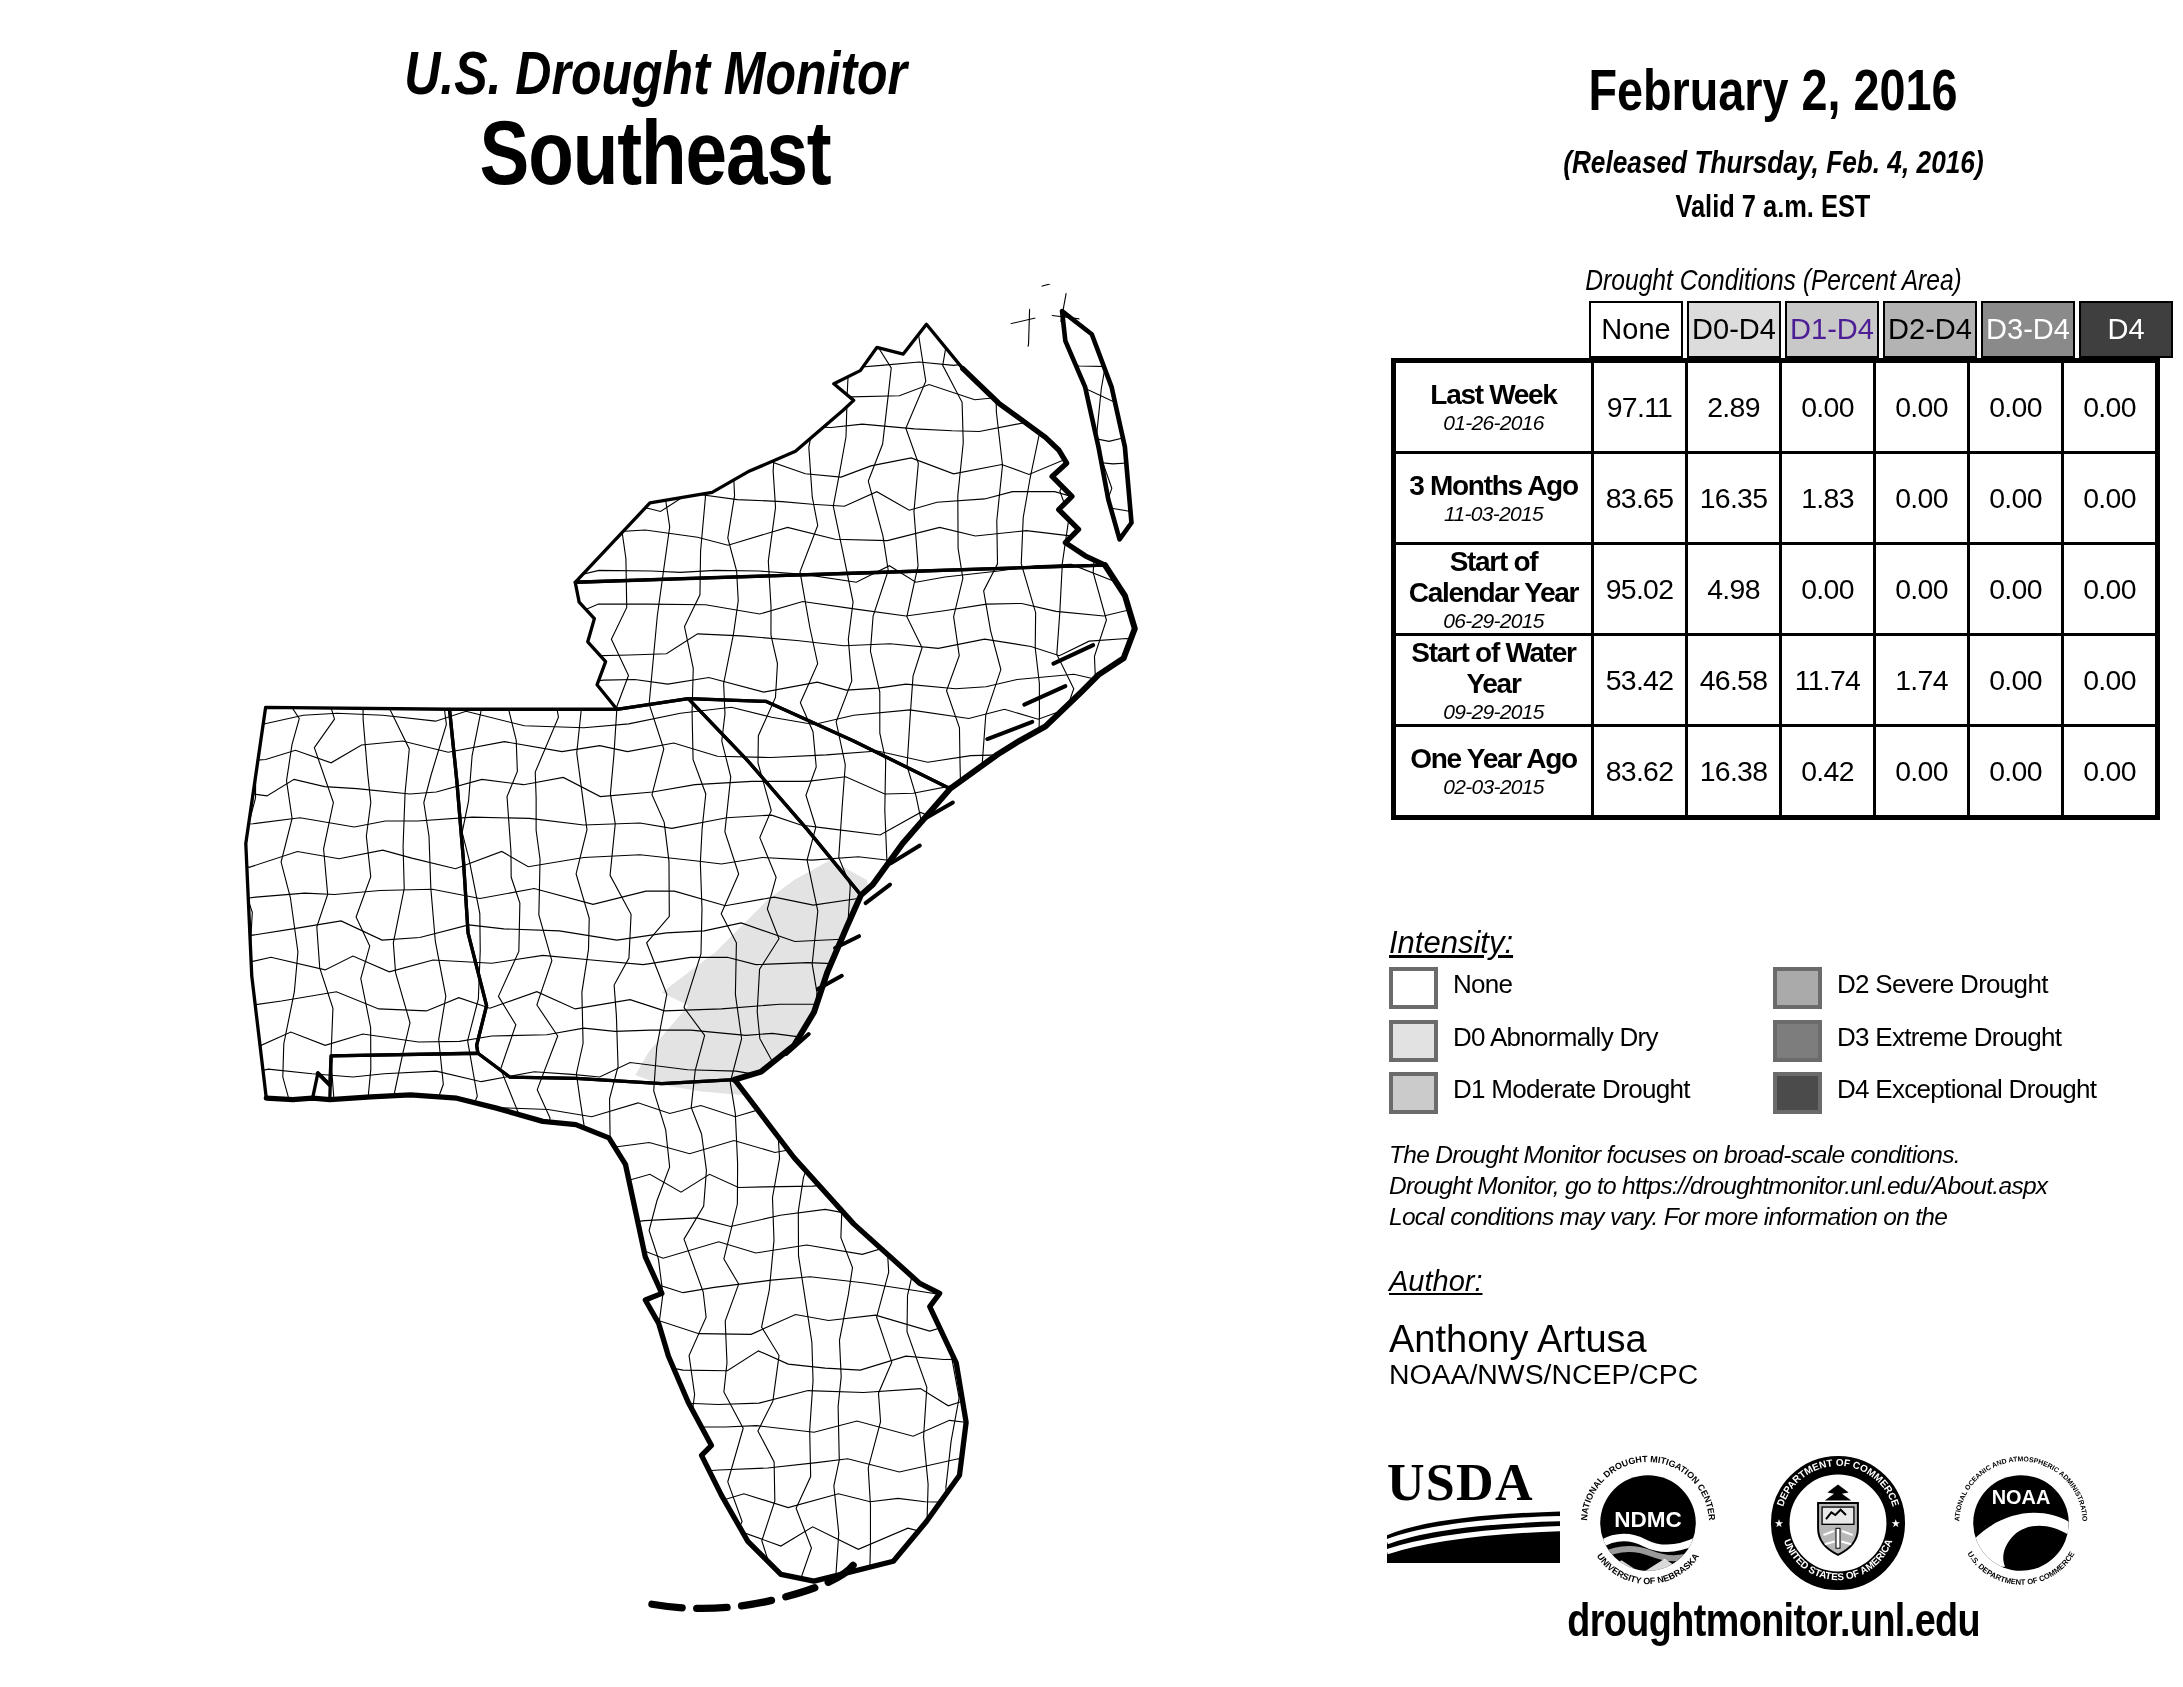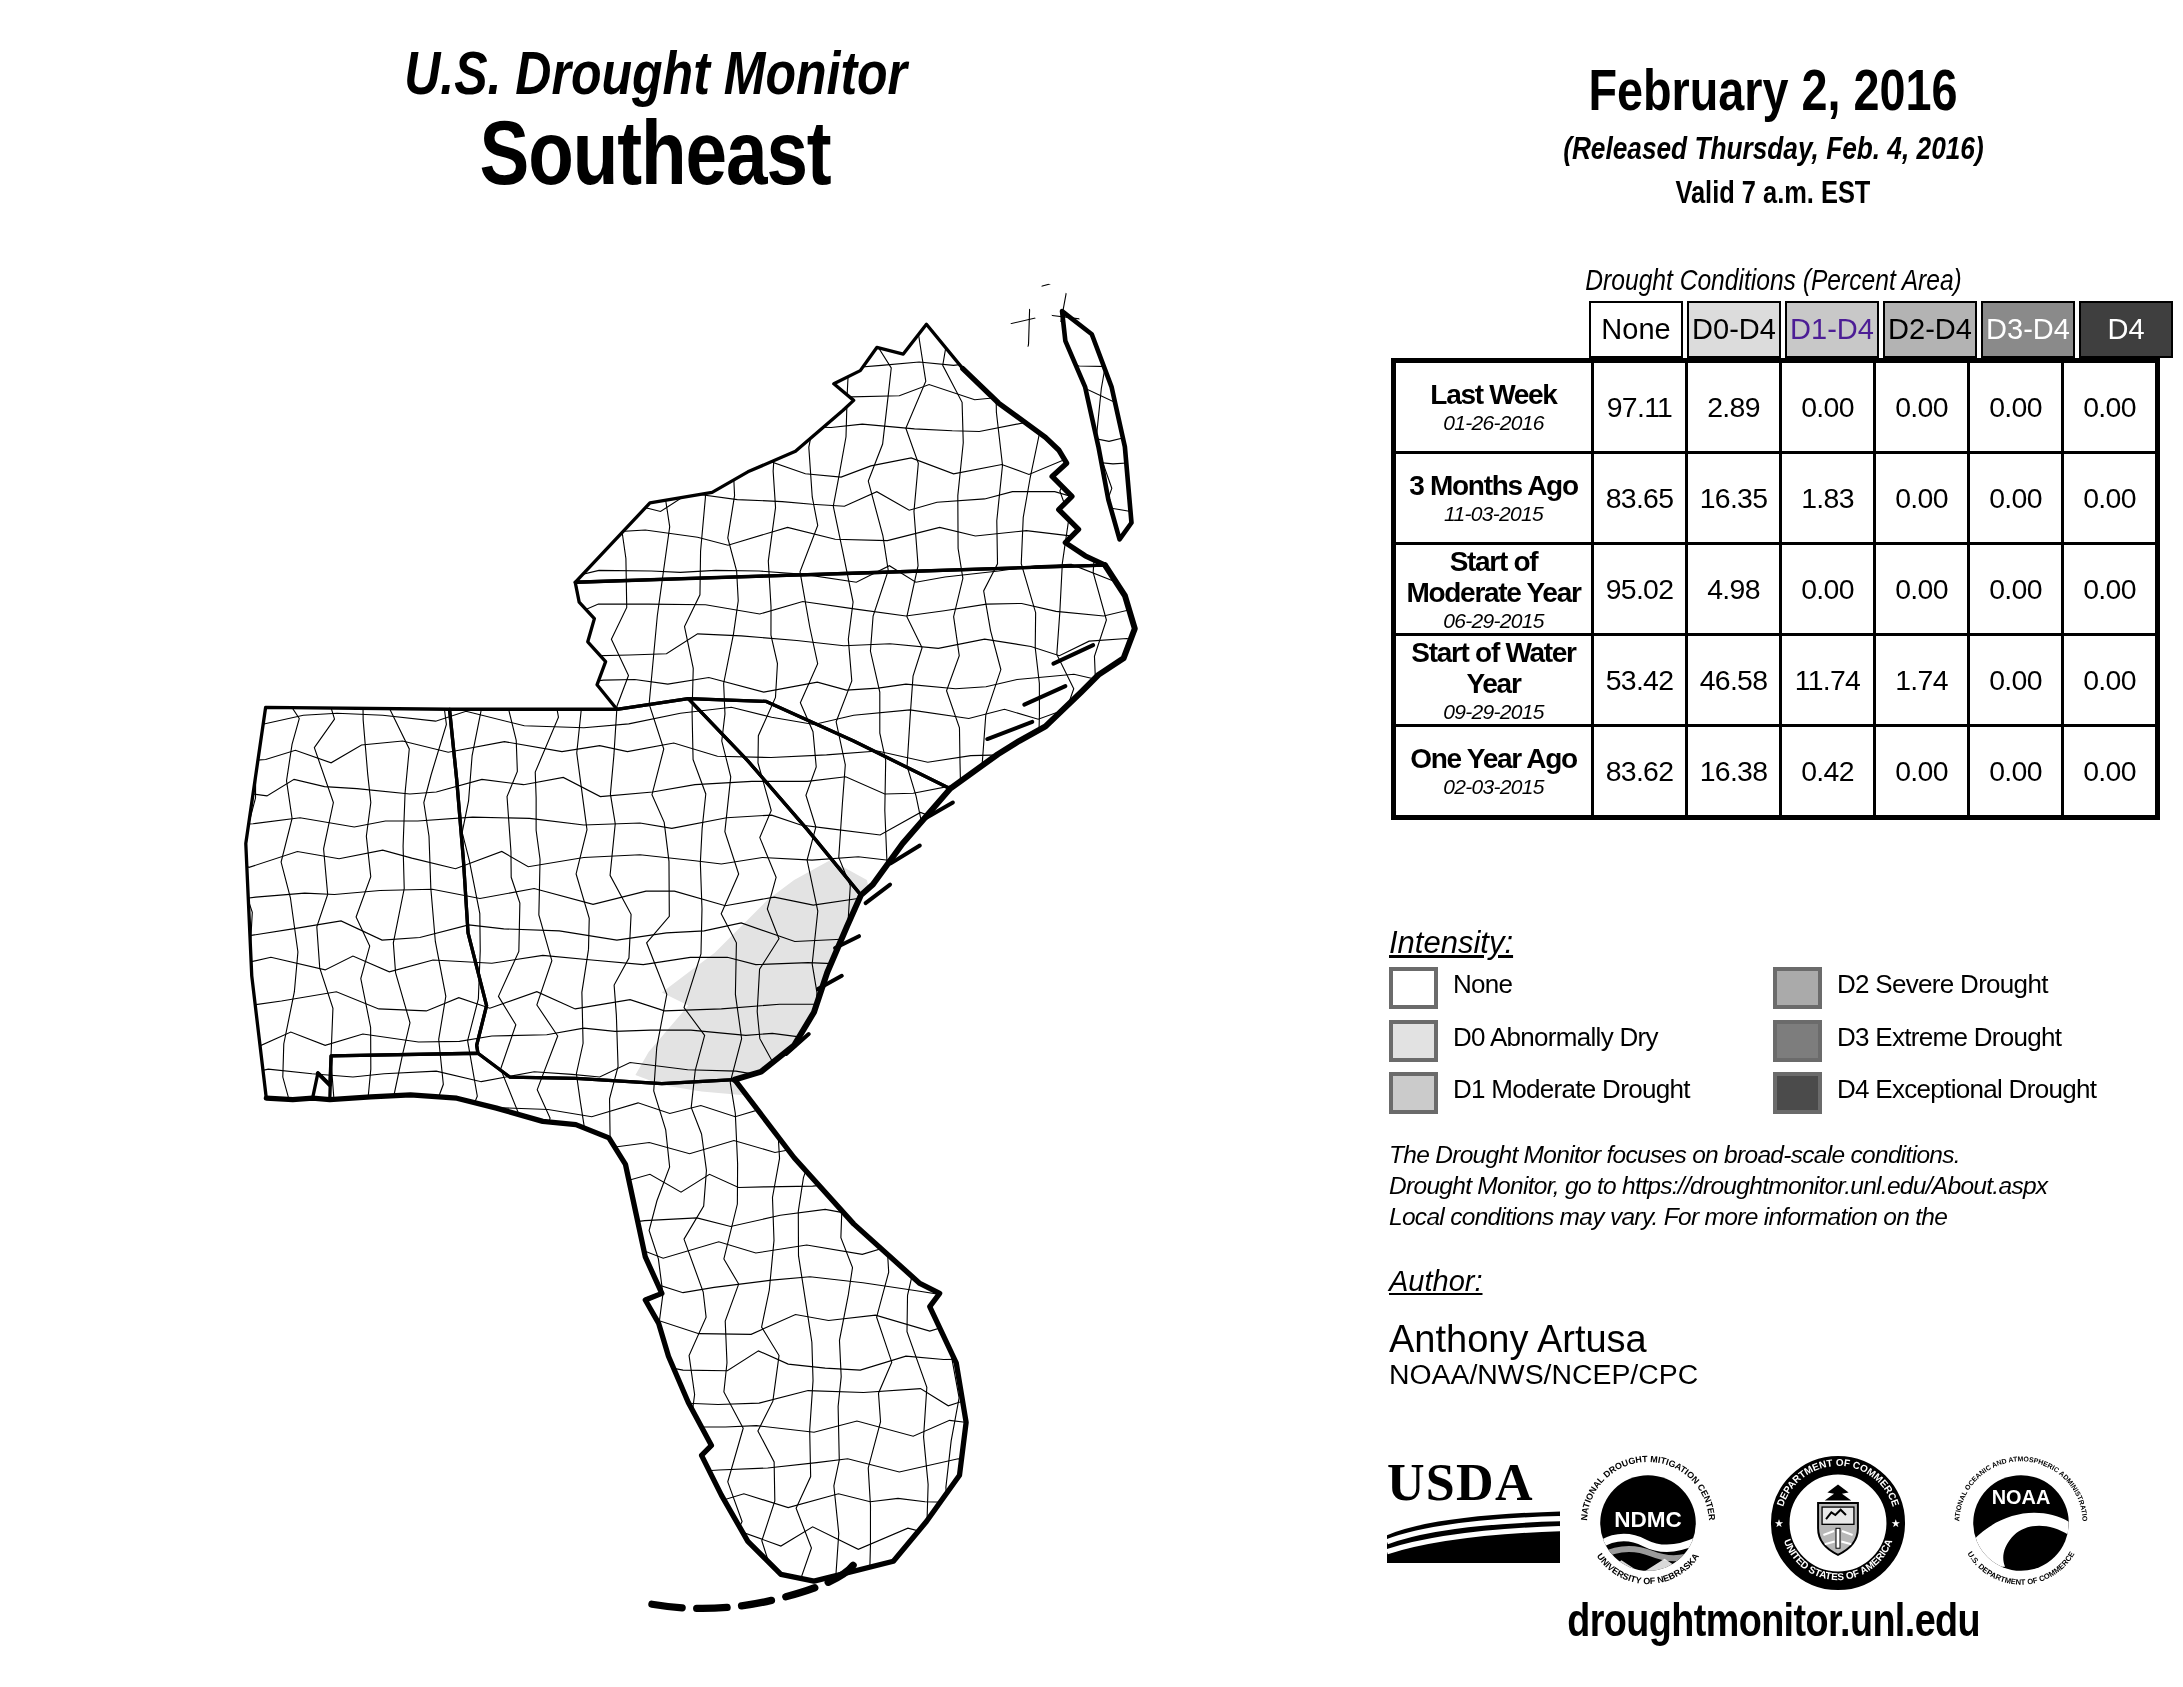--- a/index.html
+++ b/index.html
@@ -7,21 +7,21 @@
        font-family:"Liberation Sans",sans-serif;color:#000;}
   .abs{position:absolute;}
   .cond{display:inline-block;transform:scaleX(0.82);transform-origin:center;white-space:nowrap;}
 
   
   #title-block{left:93px;top:40px;width:1125px;text-align:center;}
   #title-kicker{font-size:61px;font-weight:bold;font-style:italic;line-height:66px;}
   #title-region{font-size:91px;font-weight:bold;line-height:93px;letter-spacing:-1.3px;}
   #date-block{left:1376px;top:58px;width:794px;text-align:center;}
   #date-main{font-size:57px;font-weight:bold;line-height:64px;}
-  #date-released{font-size:32px;font-weight:bold;font-style:italic;line-height:42px;margin-top:5px;}
+  #date-released{font-size:32px;font-weight:bold;font-style:italic;line-height:42px;margin-top:19px;}
   #date-valid{font-size:31px;font-weight:bold;line-height:38px;margin-top:5.3px;}
 
   
   #tbl-title{left:1393px;top:263px;width:761px;text-align:center;
              font-size:30px;font-style:italic;}
   #tbl-head{left:1589px;top:301px;display:flex;gap:4px;}
   .hcell{width:90px;height:53px;border:2px solid #000;
          font-size:29px;line-height:53px;text-align:center;}
   #tbl-body{left:1391px;top:358px;border-collapse:collapse;table-layout:fixed;}
   #tbl-body{border:5.3px solid #000;}
@@ -104,21 +104,21 @@
         </td>
     <td class="val">83.65</td>
     <td class="val">16.35</td>
     <td class="val">1.83</td>
     <td class="val">0.00</td>
     <td class="val">0.00</td>
     <td class="val">0.00</td>
   </tr>
   <tr>
     <td class="rowlab">
-      <div class="lab">Start of Moderate Year</div>
+      <div class="lab">Start of Calendar Year</div>
       <div class="dat">06-29-2015</div>
         </td>
     <td class="val">95.02</td>
     <td class="val">4.98</td>
     <td class="val">0.00</td>
     <td class="val">0.00</td>
     <td class="val">0.00</td>
     <td class="val">0.00</td>
   </tr>
   <tr>

